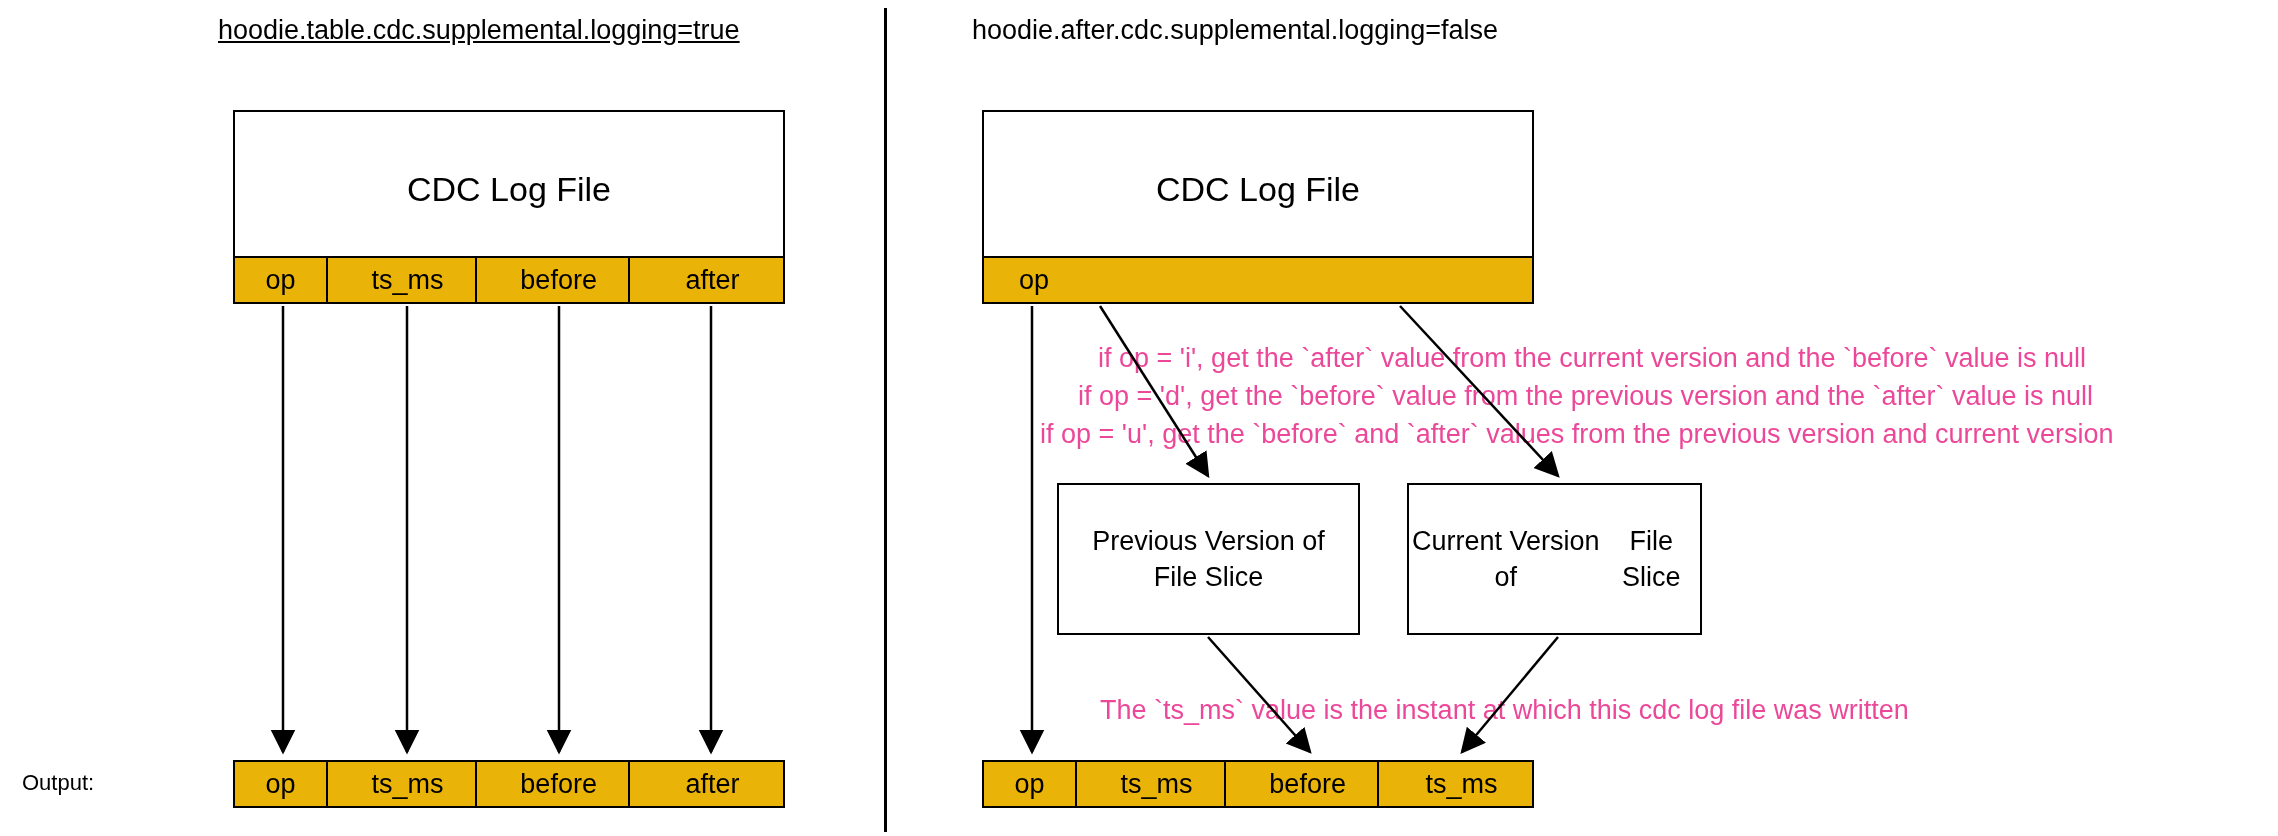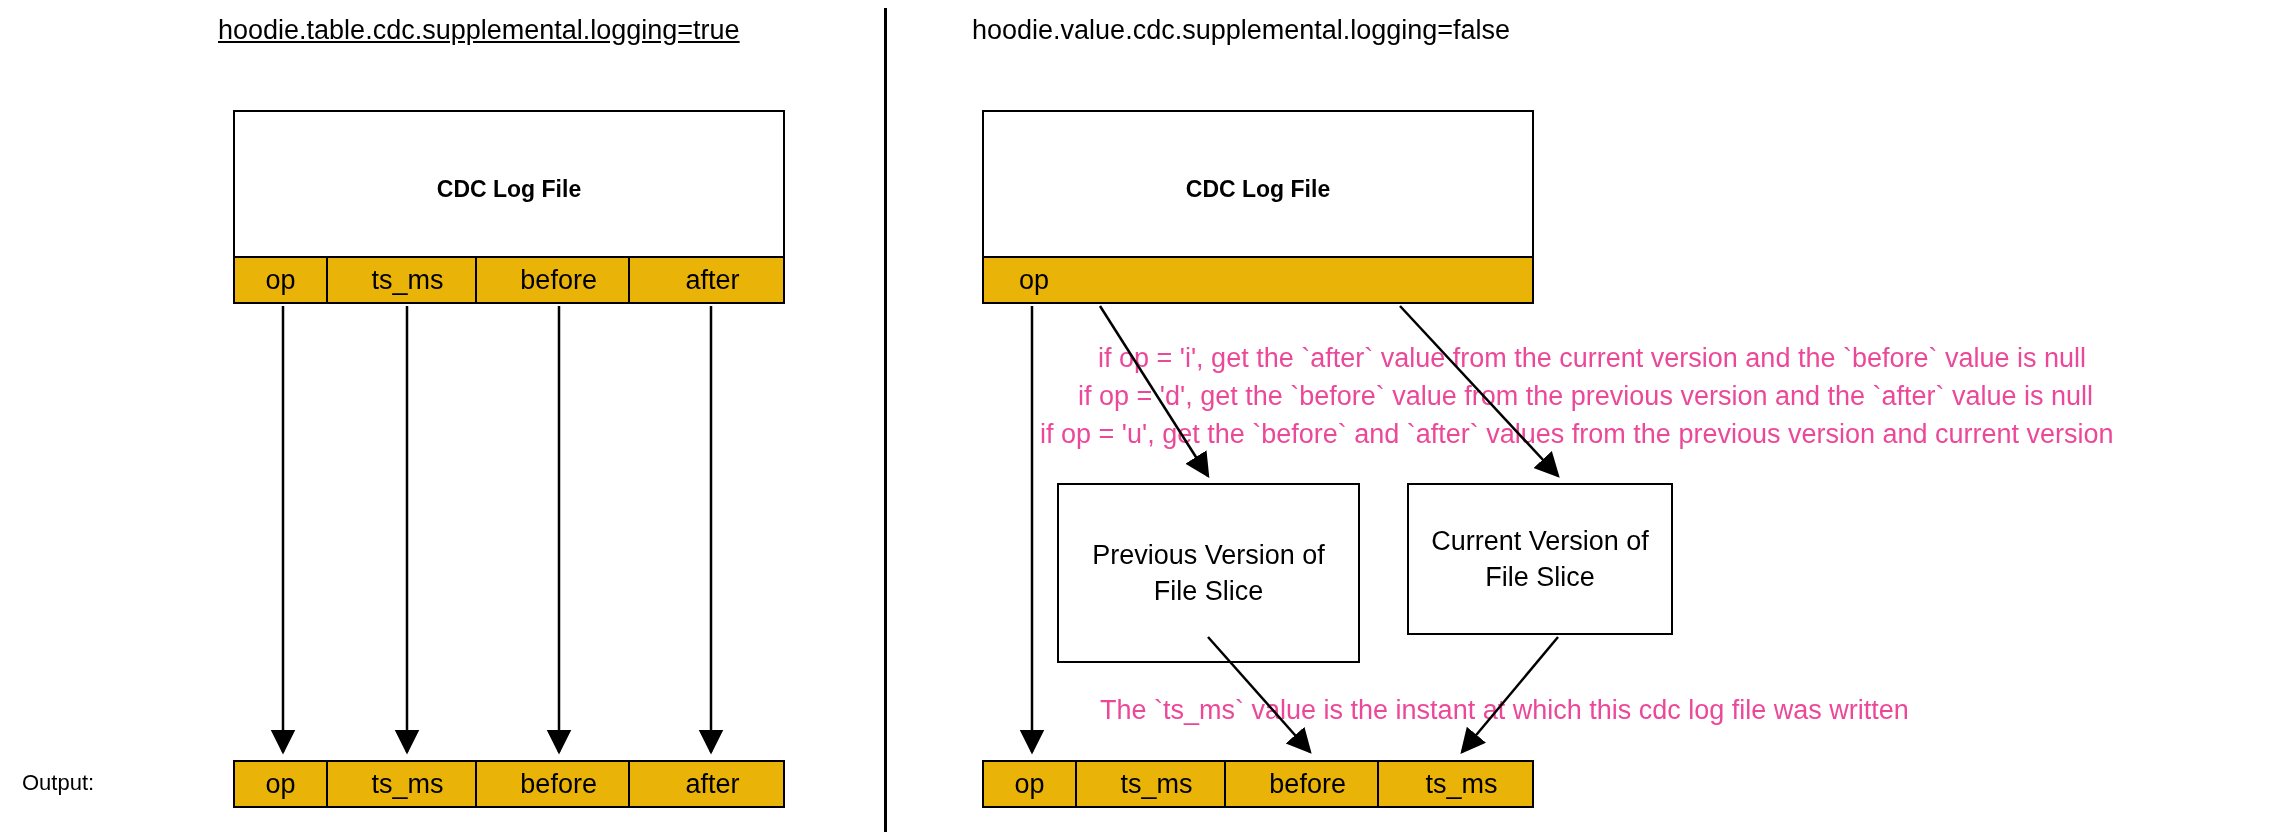--- a/index.html
+++ b/index.html
@@ -15,21 +15,21 @@
   }
   
   .panel-title{
     font-size:27px;line-height:32px;color:#000;white-space:nowrap;
   }
   
   .box{
     border:2px solid #000;background:#fff;box-sizing:border-box;
     display:flex;align-items:center;justify-content:center;text-align:center;
   }
-  .cdc-title{font-size:23px;font-weight:bold;}
+  .cdc-title{font-size:34px;}
   .slice-box{font-size:27px;line-height:36px;}
   
   .row{
     display:flex;box-sizing:border-box;border:2px solid #000;background:#eab308;gap:12px;
   }
   .cell{
     box-sizing:border-box;border-right:2px solid #000;
     display:flex;align-items:center;justify-content:center;
     font-size:27px;white-space:nowrap;
   }
@@ -61,40 +61,40 @@
 
 <div class="abs out-label" style="left:22px;top:770px;">Output:</div>
 
 <div class="abs row" style="left:233px;top:760px;width:552px;height:48px;">
   <div class="cell" style="width:100px;">op</div>
   <div class="cell" style="width:148px;">ts_ms</div>
   <div class="cell" style="width:152px;">before</div>
   <div class="cell" style="width:152px;">after</div>
 </div>
 
-<div class="abs panel-title" style="left:972px;top:14px;">hoodie.value.cdc.supplemental.logging=false</div>
+<div class="abs panel-title" style="left:972px;top:14px;">hoodie.after.cdc.supplemental.logging=false</div>
 
 <div class="abs box cdc-title" style="left:982px;top:110px;width:552px;height:158px;">
   <span>CDC Log File</span>
 </div>
 
 <div class="abs row" style="left:982px;top:256px;width:552px;height:48px;">
   <div class="cell" style="width:100px;">op</div>
 </div>
 
 <div class="abs note" style="left:1098px;top:341px;">if op = 'i', get the `after` value from the current version and the `before` value is null</div>
 <div class="abs note" style="left:1078px;top:379px;">if op = 'd', get the `before` value from the previous version  and the `after` value is null</div>
 <div class="abs note" style="left:1040px;top:417px;">if op = 'u', get the `before` and `after` values from the previous version and current version</div>
 
-<div class="abs box slice-box" style="left:1057px;top:483px;width:303px;height:180px;flex-direction:column;">
+<div class="abs box slice-box" style="left:1057px;top:483px;width:303px;height:152px;flex-direction:column;">
   <span>Previous Version of</span>
   <span>File Slice</span>
 </div>
 
-<div class="abs box slice-box" style="left:1407px;top:483px;width:266px;height:152px;flex-direction:column;">
+<div class="abs box slice-box" style="left:1407px;top:483px;width:295px;height:152px;flex-direction:row;">
   <span>Current Version of</span>
   <span>File Slice</span>
 </div>
 
 <div class="abs note" style="left:1100px;top:693px;">The `ts_ms` value is the instant at which this cdc log file was written</div>
 
 <div class="abs row" style="left:982px;top:760px;width:552px;height:48px;">
   <div class="cell" style="width:100px;">op</div>
   <div class="cell" style="width:148px;">ts_ms</div>
   <div class="cell" style="width:152px;">before</div>

